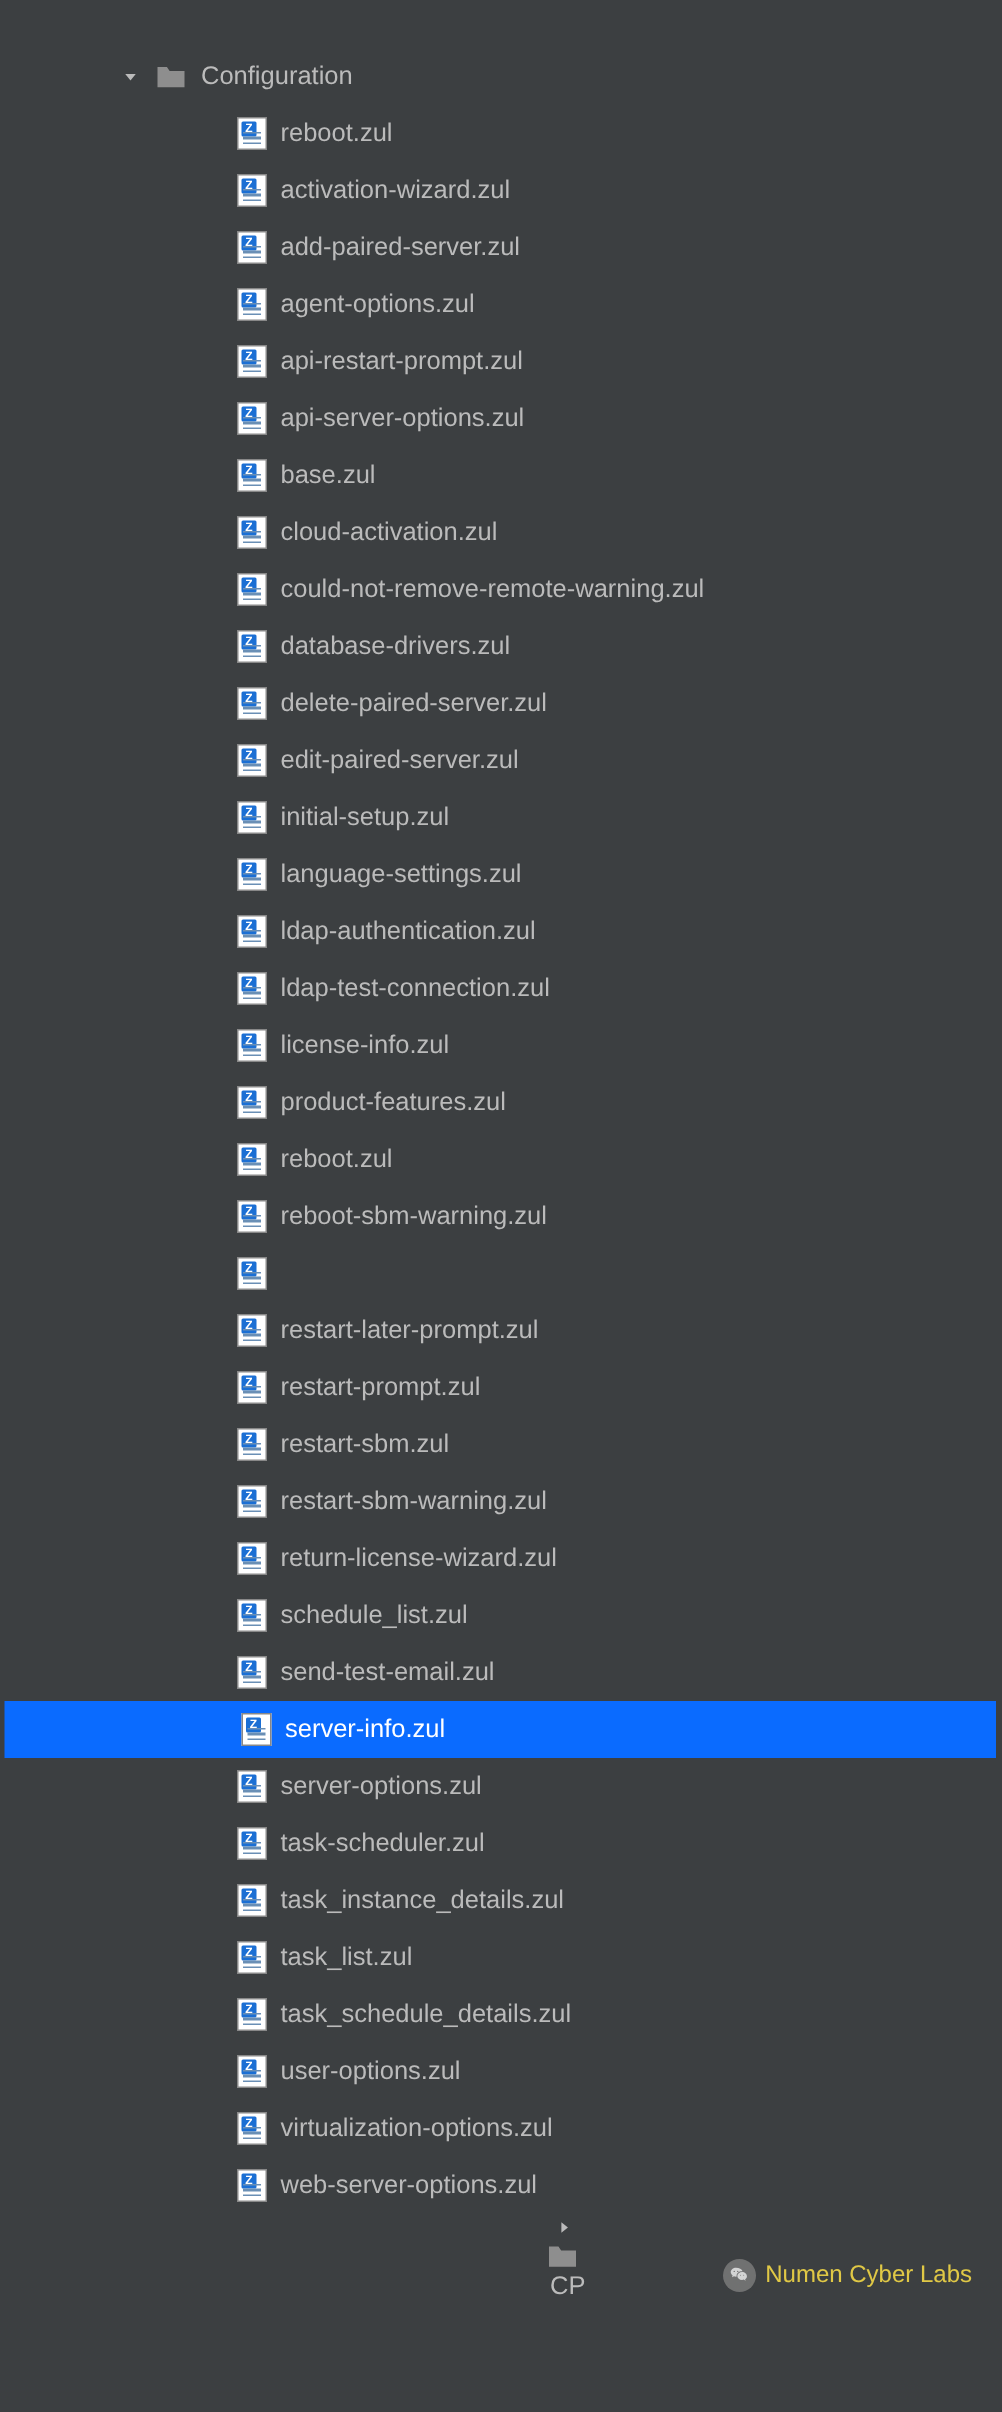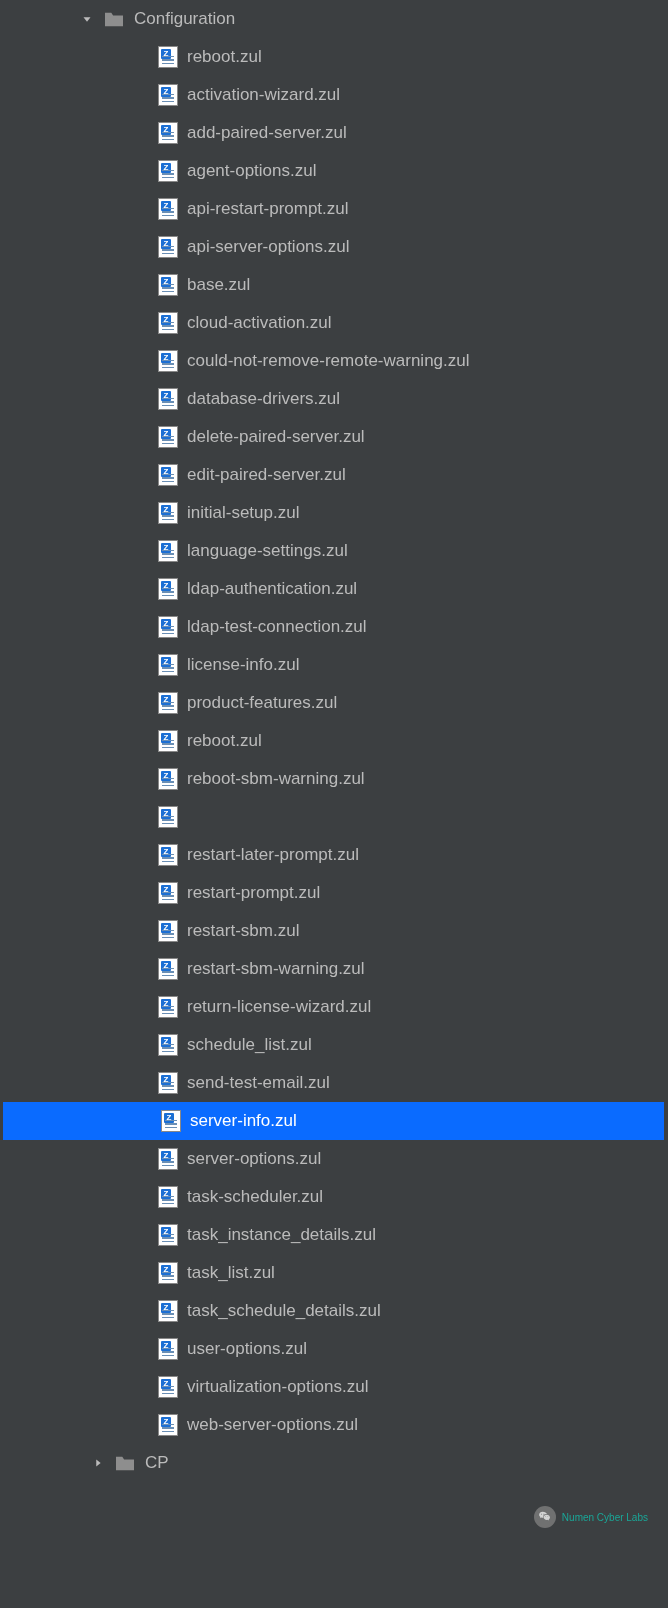--- a/index.html
+++ b/index.html
@@ -6,38 +6,38 @@
 body {
   background: #3c3f41;
   font-family: -apple-system, BlinkMacSystemFont, "Segoe UI", sans-serif;
   font-size: 17px;
   color: #bbbbbb;
   width: 668px;
   height: 1608px;
   overflow: hidden;
   position: relative;
 }
-.tree { padding-top: 0; }
+.tree { padding-top: 32px; }
 .tree-row {
   display: flex;
   align-items: center;
   height: 38px;
   padding-left: 0;
   white-space: nowrap;
   cursor: pointer;
 }
 .tree-row.selected {
   background: #0a6bff;
   color: #ffffff;
   margin-left: 3px;
   margin-right: 4px;
 }
 .indent-folder-0 { padding-left: 78px; }
 .indent-file { padding-left: 157px; }
-.indent-folder-1 { padding-left: 89px; }
+.indent-folder-1 { padding-left: 89px; flex-direction: column; }
 .chevron {
   width: 18px;
   height: 18px;
   margin-right: 6px;
   display: inline-flex;
   align-items: center;
   justify-content: center;
   flex-shrink: 0;
 }
 .chevron svg { width: 14px; height: 14px; }
@@ -95,22 +95,22 @@
   margin-top: 2px;
 }
 .label { flex-shrink: 0; }
 .watermark {
   position: absolute;
   bottom: 80px;
   right: 20px;
   display: flex;
   align-items: center;
   gap: 6px;
-  color: #14b8a6;
-  font-size: 10px;
+  color: #fde047;
+  font-size: 16px;
   opacity: 0.85;
 }
 .watermark .wm-icon {
   width: 22px;
   height: 22px;
   border-radius: 50%;
   background: #7a7a7a;
   display: inline-flex;
   align-items: center;
   justify-content: center;

